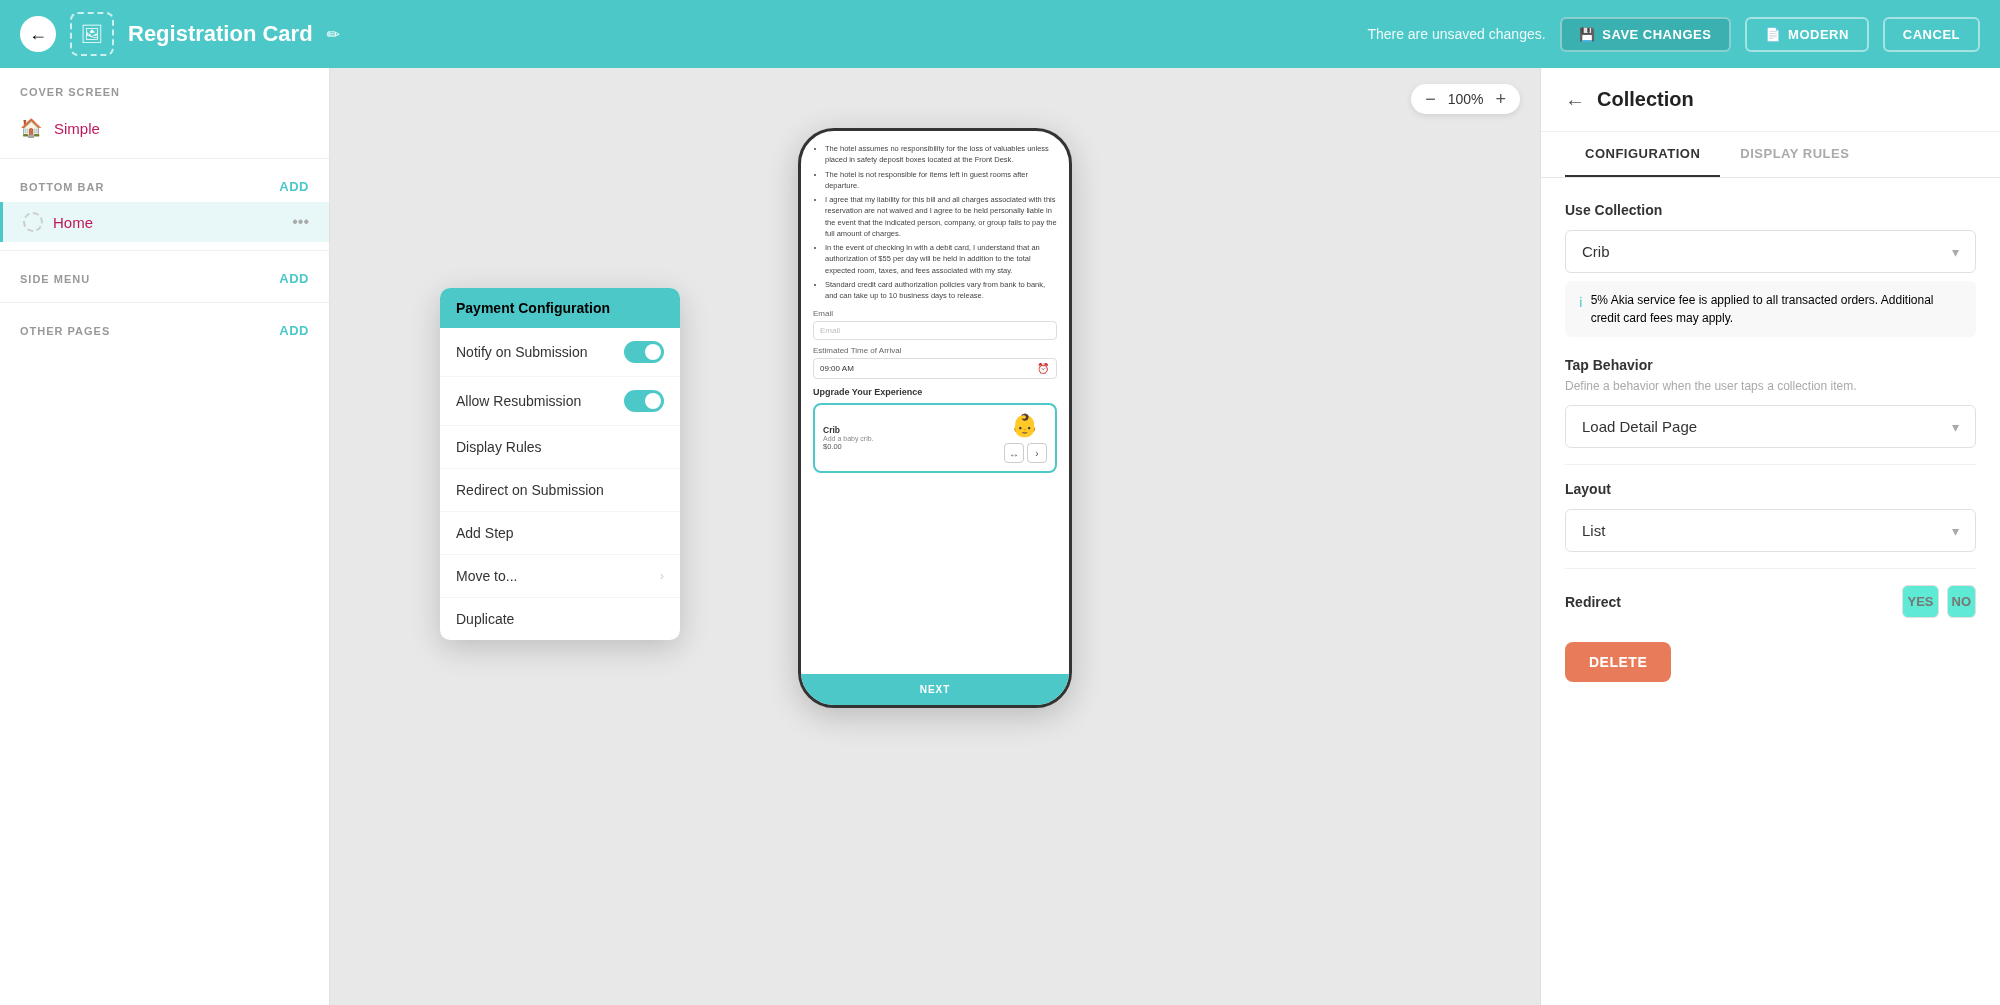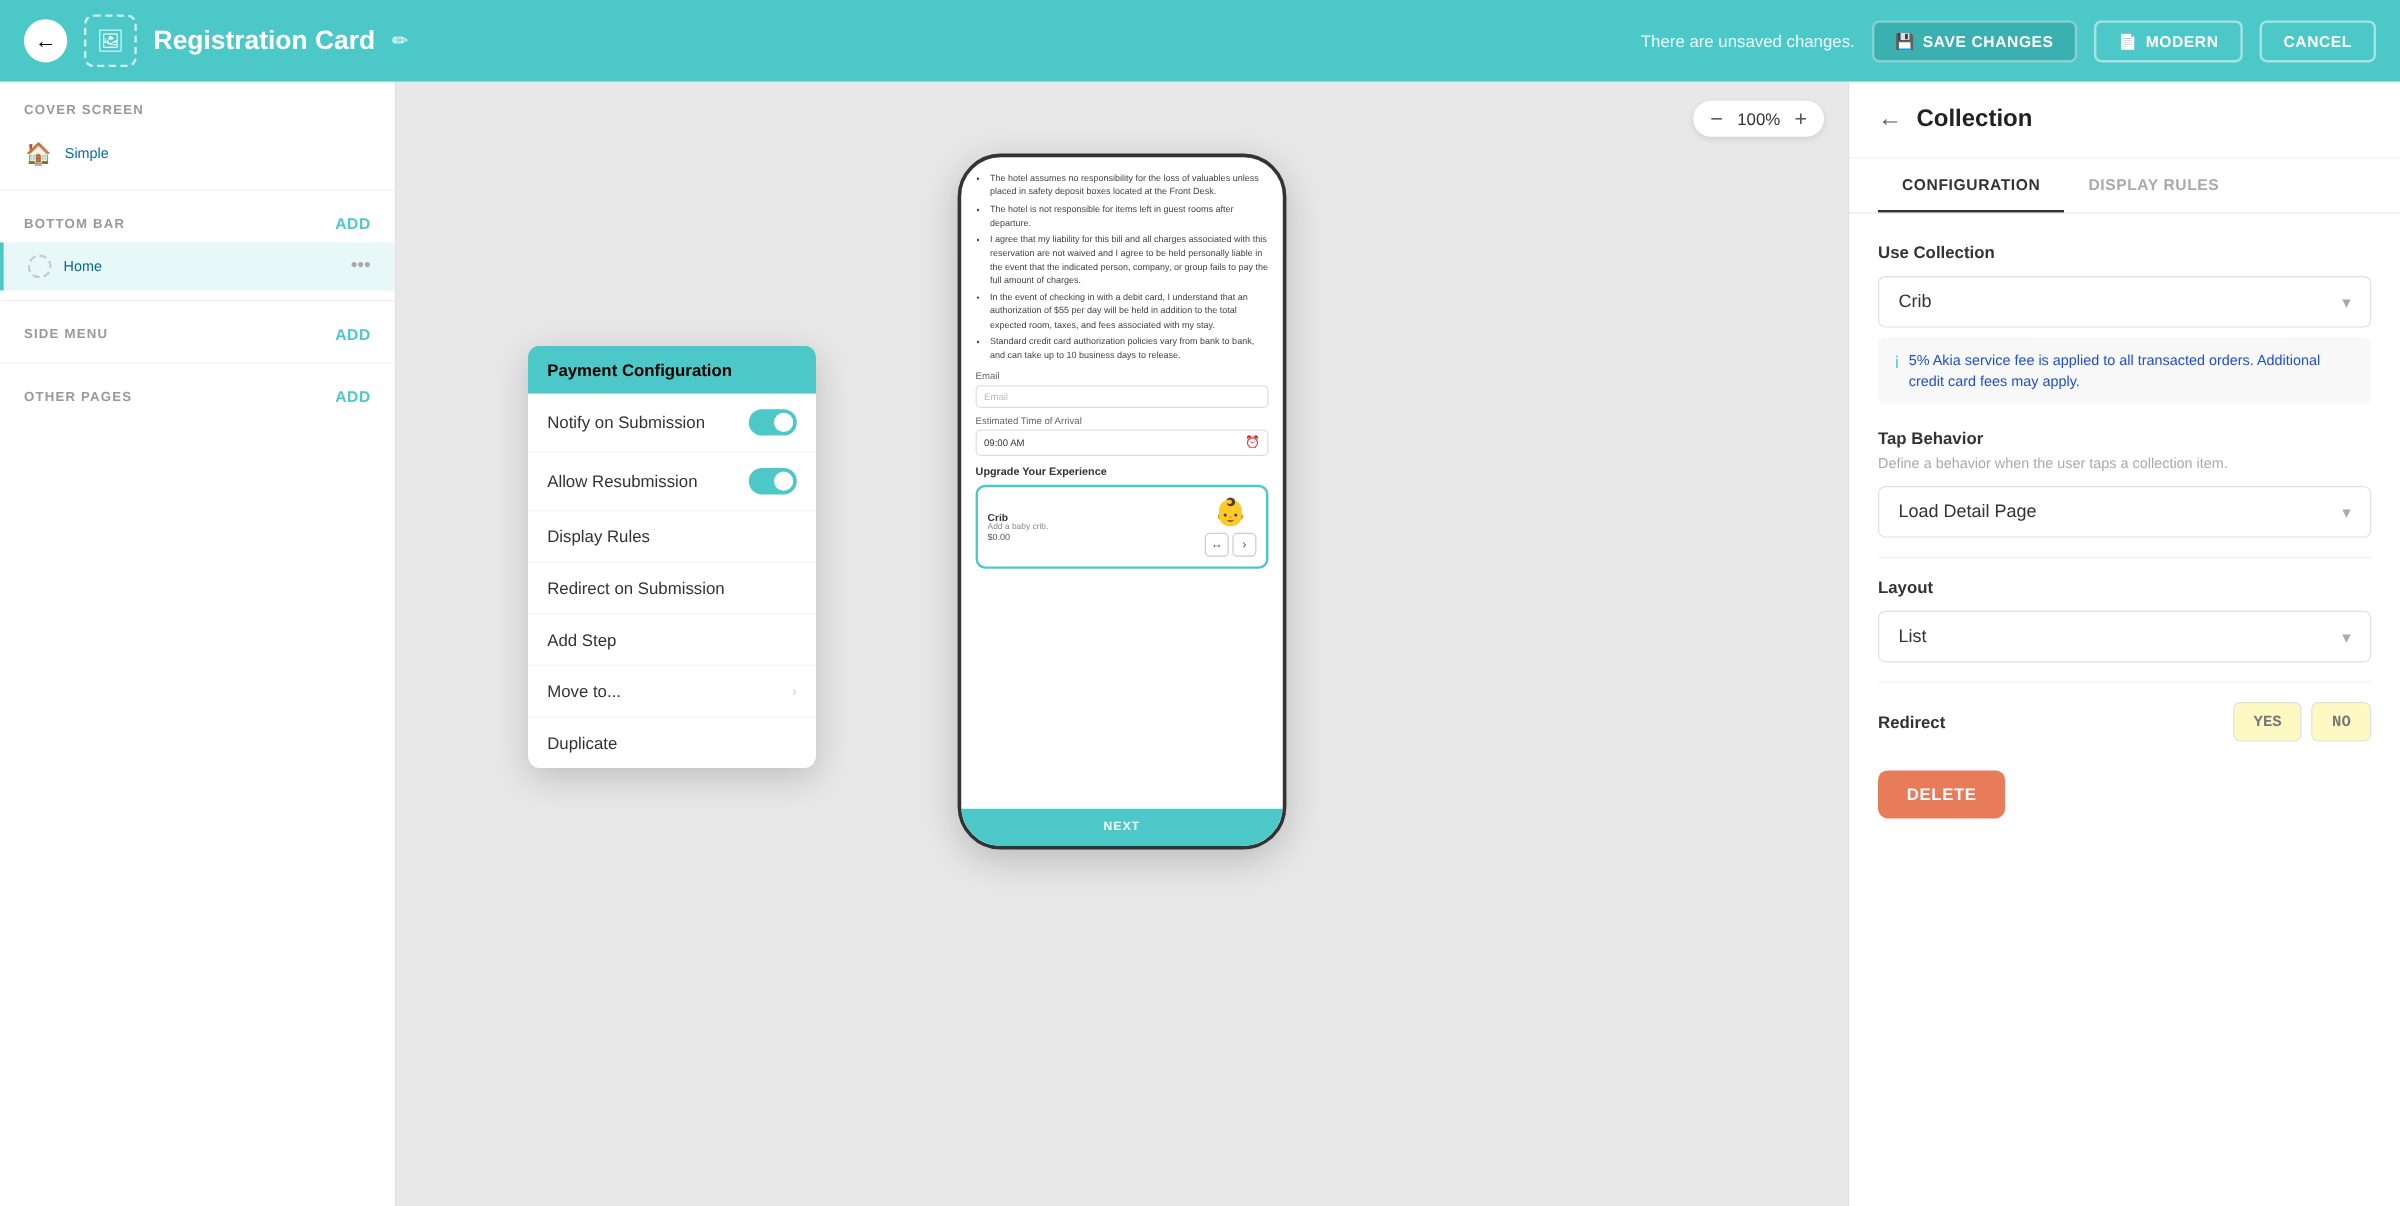--- a/index.html
+++ b/index.html
@@ -118,22 +118,22 @@
       border-left: 3px solid #4dc8c8;
     }
     .sidebar-item-icon {
       color: #999;
       font-size: 18px;
       width: 24px;
       height: 24px;
       display: flex; align-items: center; justify-content: center;
     }
     .sidebar-item-label {
-      font-size: 12px;
-      color: #0369a1;
+      font-size: 15px;
+      color: #be185d;
     }
     .sidebar-item-more {
       margin-left: auto;
       color: #aaa;
       font-size: 16px;
       cursor: pointer;
     }
     .sidebar-divider {
       height: 1px;
       background: #f0f0f0;
@@ -408,21 +408,21 @@
     .panel-info-box {
       display: flex;
       align-items: flex-start;
       gap: 8px;
       padding: 10px 14px;
       background: #f8f8f8;
       border-radius: 6px;
       margin-bottom: 20px;
     }
     .panel-info-icon { color: #4dc8c8; font-size: 14px; margin-top: 1px; }
-    .panel-info-text { font-size: 12px; color: #1d4ed8; line-height: 1.5; }
+    .panel-info-text { font-size: 12px; color: #000000; line-height: 1.5; }
     .panel-divider { height: 1px; background: #f0f0f0; margin: 16px 0; }
     .panel-sub-label {
       font-size: 12px;
       color: #aaa;
       margin-bottom: 12px;
       margin-top: -6px;
     }
     .required-row {
       display: flex;
       align-items: center;
@@ -431,29 +431,28 @@
     .required-label {
       font-size: 14px;
       font-weight: 600;
       color: #333;
     }
     .required-options {
       display: flex;
       gap: 8px;
     }
     .req-btn {
-      padding: 8px 16px;
+      padding: 8px 4px;
       border-radius: 6px;
       border: 1px solid #e0e0e0;
       font-size: 13px;
       font-weight: 600;
       cursor: pointer;
-      background: #fef9c3;
+      background: #5eead4;
       color: #777;
-      font-family: Liberation Mono, monospace;
     }
     .delete-btn {
       background: #e87c5a;
       color: white;
       border: none;
       border-radius: 8px;
       padding: 12px 24px;
       font-size: 14px;
       font-weight: 700;
       cursor: pointer;

